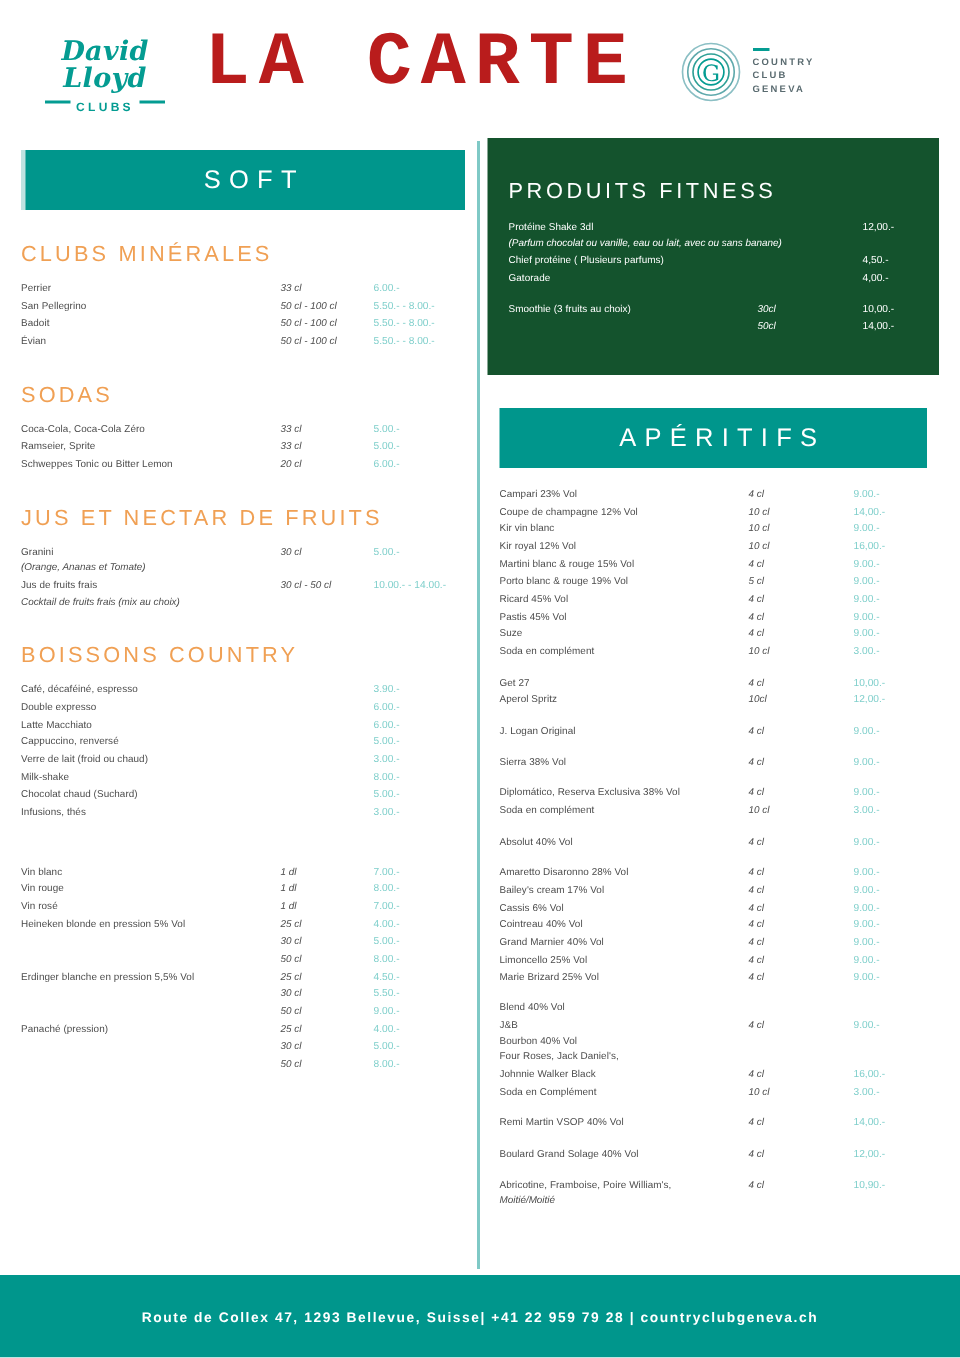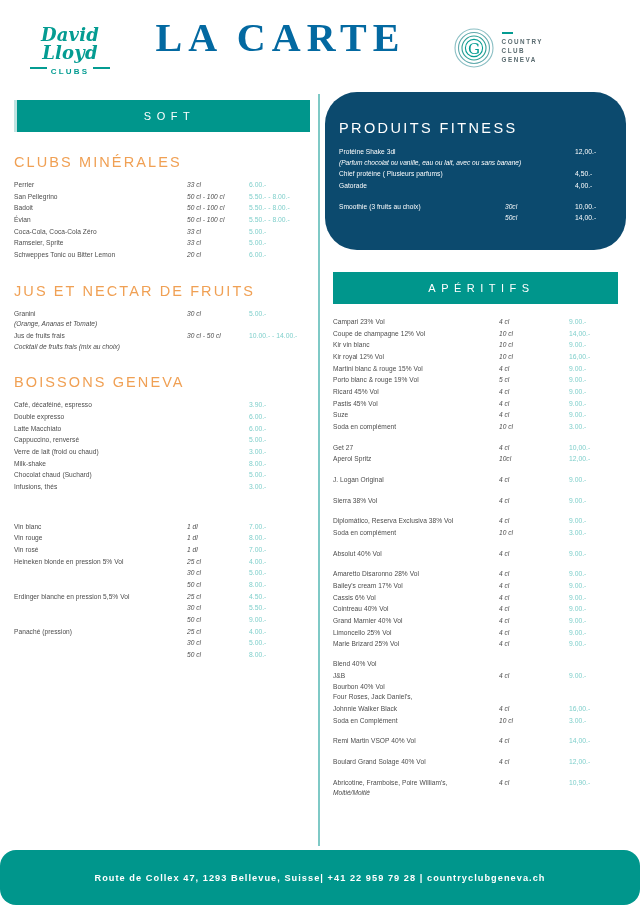--- a/index.html
+++ b/index.html
@@ -19,23 +19,23 @@
     font-style: italic; font-weight: bold;
     font-size: 18px; color: #049c92; letter-spacing: .2px;
     line-height: 1;
   }
   .logo-dl .clubs-row { display: flex; align-items: flex-start; justify-content: center; margin-top: 5px; gap: 4px; }
   .logo-dl .rule { height: 1.5px; width: 17px; background: #049c92; }
   .logo-dl .clubs { font-size: 8px; letter-spacing: 2.2px; color: #049c92; font-weight: bold; }
 
   .title-block { position: absolute; left: 0; right: 0; top: 18px; text-align: center; }
   .title-main {
-    font-size: 40px; font-weight: bold; color: #0369a1;
+    font-size: 50px; font-weight: bold; color: #b91c1c;
     letter-spacing: 6px; line-height: 1;
-    font-family: Liberation Serif, serif;
+    font-family: Liberation Mono, monospace;
   }
   .title-sub {
     margin-top: 7px; font-size: 17px; color: #2aa9a0;
     letter-spacing: 2.2px; font-family: "Liberation Sans", sans-serif;
   }
 
   .logo-ccg { position: absolute; right: 18px; top: 27px; display: flex; align-items: center; gap: 7px; }
   .ccg-words { line-height: 1.45; }
   .ccg-dash { width: 11px; height: 1.6px; background: #049c92; margin-bottom: 3px; }
   .ccg-words span { display:block; font-size: 6.3px; letter-spacing: 1.5px; color: #5a6b70; font-weight: bold; }
@@ -44,21 +44,21 @@
   .body { position: relative; height: 758px; }
   .divider-v { position: absolute; left: 318px; top: 2px; width: 1.5px; height: 752px; background: #7fc9c6; }
 
   .col-left  { position: absolute; left: 14px;  top: 8px; width: 296px; }
   .col-right { position: absolute; left: 325px; top: 0px; width: 301px; }
 
   
   .banner {
     background: #00968c; color: #ffffff;
     text-align: center; letter-spacing: 5.5px;
-    font-size: 11px; padding: 10px 0 10px 12px;
+    font-size: 17px; padding: 10px 0 10px 12px;
     border-left: 3px solid #bfe3e1;
   }
   .banner.right { border-left: none; margin: 0 8px; }
 
   
   .cat {
     color: #f0a054; font-size: 14.5px; letter-spacing: 2.1px;
     margin: 22px 0 9px 0; font-weight: normal;
   }
 
@@ -66,45 +66,44 @@
   .rows { width: 100%; }
   .row { display: flex; align-items: baseline; line-height: 1.62; }
   .r-name { flex: 0 0 173px; font-size: 6.6px; color: #4c4c4c; letter-spacing: .05px; }
   .r-size { flex: 0 0 62px; font-size: 6.6px; color: #4c4c4c; font-style: italic; }
   .r-price { flex: 1; font-size: 6.8px; color: #7fcfcb; }
   .sub-note { font-size: 6.6px; color: #4c4c4c; font-style: italic; line-height: 1.62; }
   .gap { height: 9px; }
 
   
   .fitness {
-    background: #0c4a6e; color: #ffffff;
+    background: #14532d; color: #ffffff;
     padding: 28px 14px 26px 14px;
     min-height: 148px;
-    border-radius: 32px;
   }
   .fitness h2 {
     font-size: 14.5px; font-weight: normal; letter-spacing: 2.4px;
     margin-bottom: 10px; color: #ffffff;
   }
   .fitness .r-name, .fitness .r-size, .fitness .r-price,
   .fitness .sub-note { color: #ffffff; }
   .fitness .r-name { flex: 0 0 180px; }
   .fitness .r-size { flex: 0 0 62px; }
 
   
   .col-right .rows-pad { padding: 0 8px; }
   .col-right .r-name { flex: 0 0 166px; }
   .col-right .r-size { flex: 0 0 70px; }
 
   
   .footer {
     position: absolute; left: 0; bottom: 0; width: 640px; height: 55px;
     background: #00968c; color: #ffffff;
     display: flex; align-items: center; justify-content: center;
-    font-size: 9.2px; letter-spacing: 1.05px; font-weight: bold; border-radius: 16px;
+    font-size: 9.2px; letter-spacing: 1.05px; font-weight: bold;
   }
 </style>
 </head>
 <body>
 
 <div class="page">
 
   <div class="header">
 
     <div class="logo-dl">
@@ -159,20 +158,21 @@
               <div class="r-name">Badoit</div>
               <div class="r-size">50 cl - 100 cl</div>
               <div class="r-price">5.50.- - 8.00.-</div>
             </div>
             <div class="row">
               <div class="r-name">Évian</div>
               <div class="r-size">50 cl - 100 cl</div>
               <div class="r-price">5.50.- - 8.00.-</div>
             </div>
           </div>
+          <div class="cat">SODAS</div>
           <div class="rows">
             <div class="row">
               <div class="r-name">Coca-Cola, Coca-Cola Zéro</div>
               <div class="r-size">33 cl</div>
               <div class="r-price">5.00.-</div>
             </div>
             <div class="row">
               <div class="r-name">Ramseier, Sprite</div>
               <div class="r-size">33 cl</div>
               <div class="r-price">5.00.-</div>
@@ -191,21 +191,21 @@
               <div class="r-price">5.00.-</div>
             </div>
             <div class="sub-note">(Orange, Ananas et Tomate)</div>
             <div class="row">
               <div class="r-name">Jus de fruits frais</div>
               <div class="r-size">30 cl - 50 cl</div>
               <div class="r-price">10.00.- - 14.00.-</div>
             </div>
             <div class="sub-note">Cocktail de fruits frais (mix au choix)</div>
           </div>
-          <div class="cat">BOISSONS GENEVA</div>
+          <div class="cat">BOISSONS COUNTRY</div>
           <div class="rows">
             <div class="row">
               <div class="r-name">Café, décaféiné, espresso</div>
               <div class="r-size"></div>
               <div class="r-price">3.90.-</div>
             </div>
             <div class="row">
               <div class="r-name">Double expresso</div>
               <div class="r-size"></div>
               <div class="r-price">6.00.-</div>

